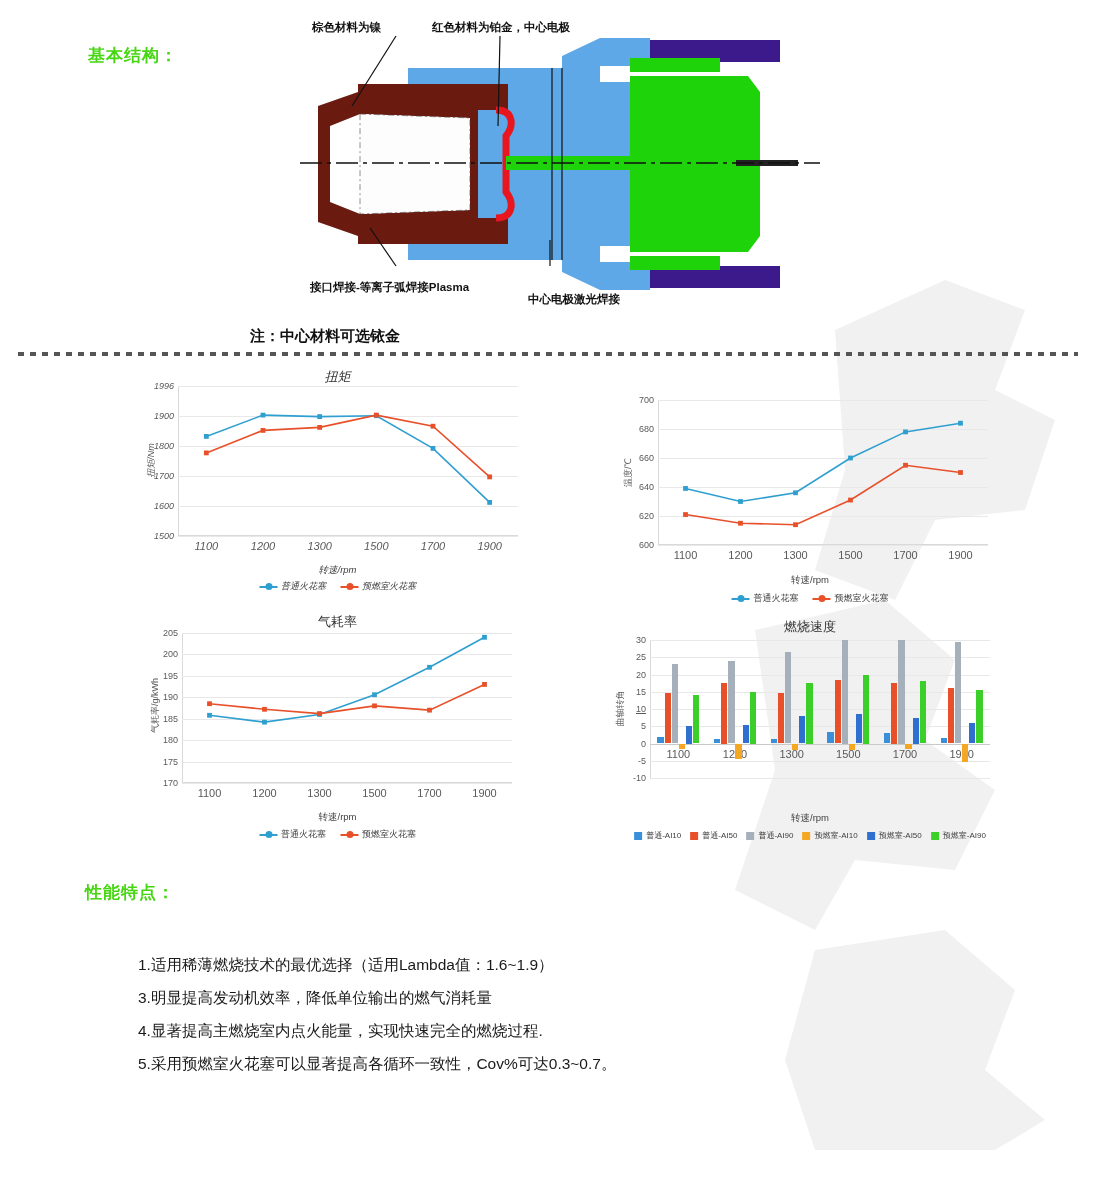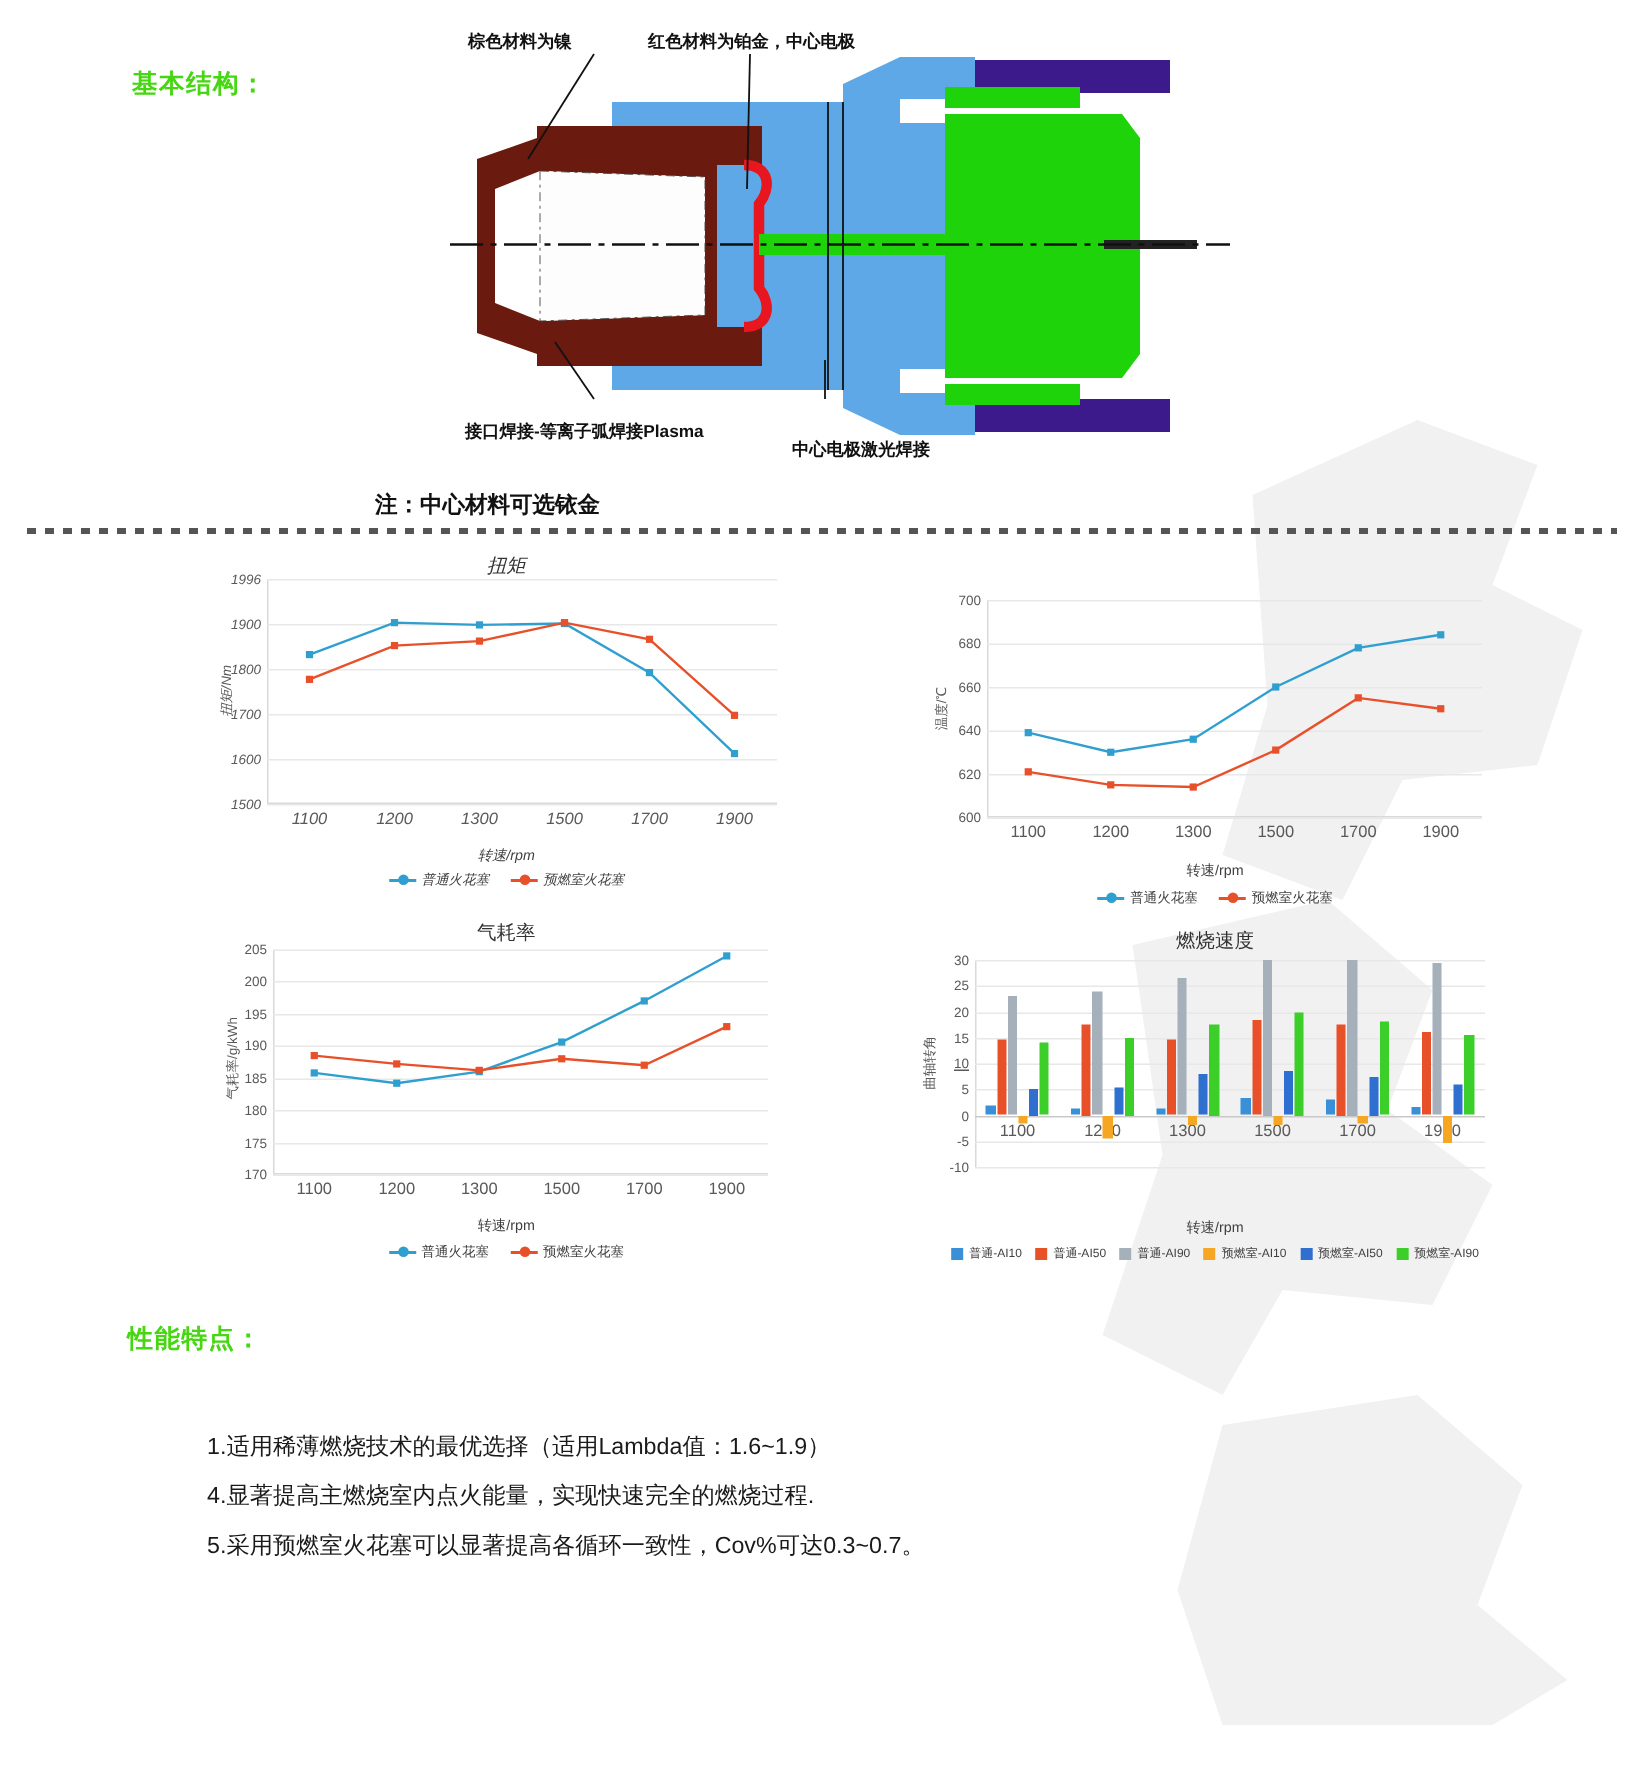--- a/index.html
+++ b/index.html
@@ -370,15 +370,16 @@
       </div>
       <div class="li">
         <span class="sq" style="background: rgb(60, 207, 42);"></span>
         <span>预燃室-AI90</span>
       </div>
     </div>
 </div>
 
 <div class="features">
   <div>1.适用稀薄燃烧技术的最优选择（适用Lambda值：1.6~1.9）</div>
+  <div>3.明显提高发动机效率，降低单位输出的燃气消耗量</div>
   <div>4.显著提高主燃烧室内点火能量，实现快速完全的燃烧过程.</div>
   <div>5.采用预燃室火花塞可以显著提高各循环一致性，Cov%可达0.3~0.7。</div>
 </div>
 
 </body></html>

